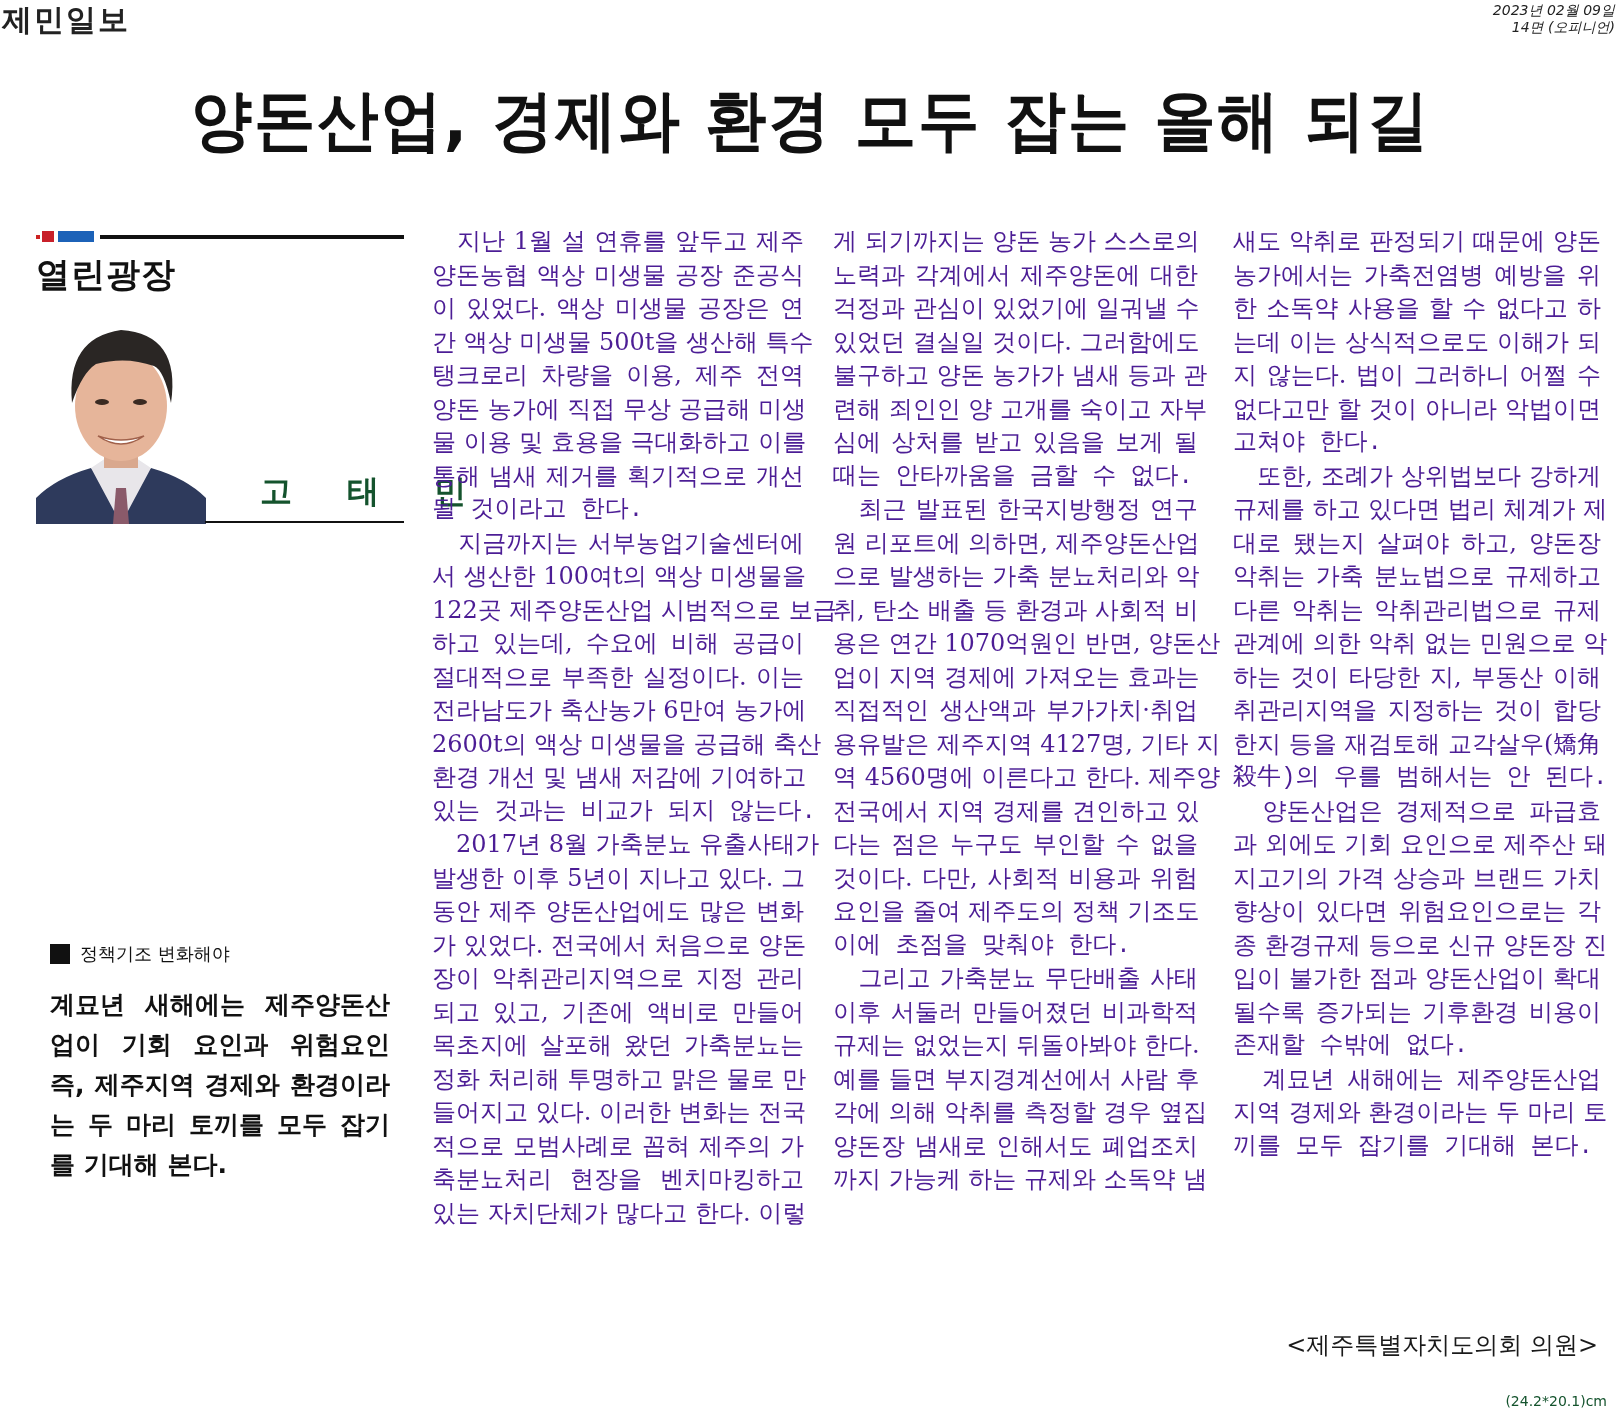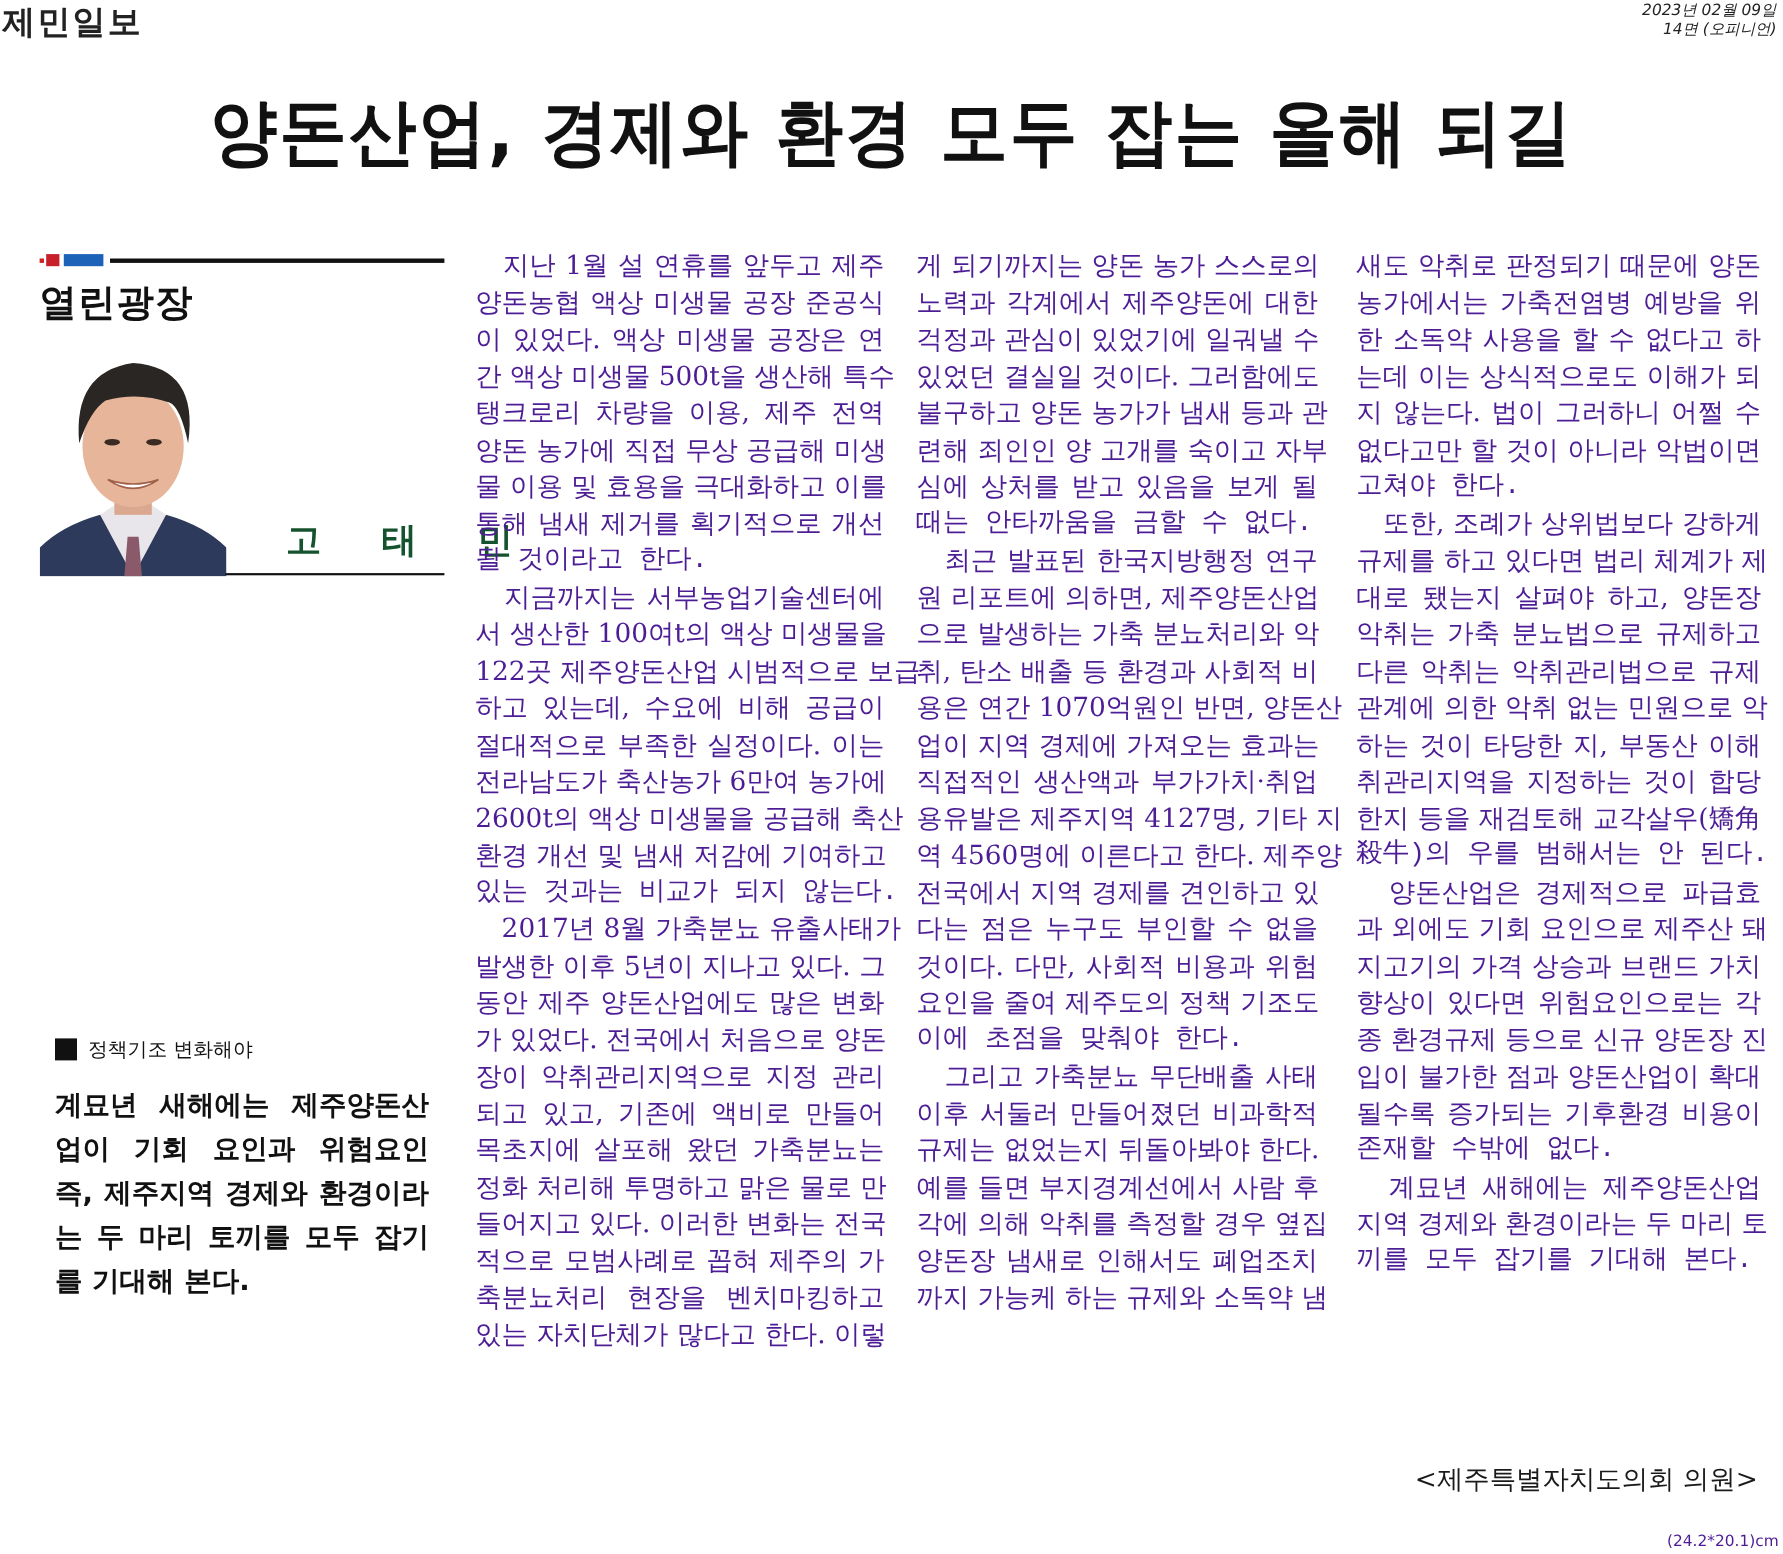--- a/index.html
+++ b/index.html
@@ -28,21 +28,21 @@
 
   .summary { position: absolute; left: 50px; top: 985px; width: 340px; font-size: 25px; font-weight: bold; line-height: 40px; color: #111; text-align: justify; }
 
   .col { position: absolute; top: 225px; font-size: 24px; line-height: 33.5px; color: #4c1d95; text-align: justify; text-align-last: justify; font-family: "DejaVu Serif", serif; }
   .col .line-row { display: block; white-space: nowrap; text-align-last: justify; }
   .col1 { left: 432px; width: 372px; }
   .col2 { left: 833px; width: 365px; }
   .col3 { left: 1233px; width: 368px; }
   .col .last { text-align-last: left; font-family: Liberation Mono, monospace; }
   .byline { position: absolute; left: 1233px; top: 1329px; width: 365px; text-align: right; font-size: 24px; color: #1a1a1a; font-family: "DejaVu Serif", serif; }
-  .size-note { position: absolute; right: 4px; bottom: 4px; font-size: 14px; color: #4c1d95; margin-top: 12px; }
+  .size-note { position: absolute; right: 14px; bottom: 4px; font-size: 14px; color: #14532d; margin-top: 12px; }
 </style>
 </head>
 <body>
 
 <div class="masthead">제민일보</div>
 
 <div class="dateline">
   <div>2023년 02월 09일</div>
   <div>14면 (오피니언)</div>
 </div>

